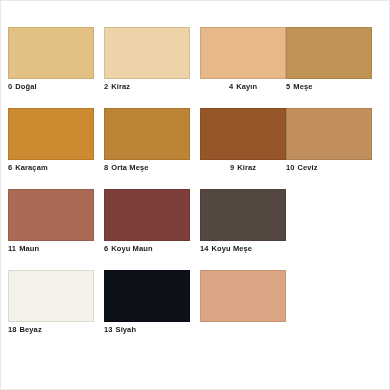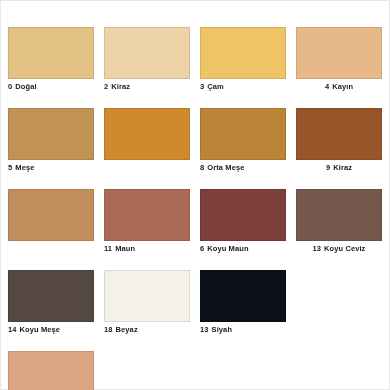--- a/index.html
+++ b/index.html
@@ -66,57 +66,51 @@
 <div id="chart-page">
   <div id="swatch-grid">
       <div class="swatch-cell">
         <div class="swatch-chip" style="background-color: rgb(226, 193, 131);"></div>
         <div class="swatch-label"><span class="swatch-code">0</span><span>Doğal</span></div>
       </div>
       <div class="swatch-cell">
         <div class="swatch-chip" style="background-color: rgb(238, 211, 168);"></div>
         <div class="swatch-label"><span class="swatch-code">2</span><span>Kiraz</span></div>
       </div>
-      <div class="swatch-cell">
-        <div class="swatch-chip" style="background-color: rgb(239, 196, 102);"></div>
-        <div class="swatch-label"><span class="swatch-code">3</span><span>Çam</span></div>
-      </div>
       <div class="swatch-cell col-last">
         <div class="swatch-chip" style="background-color: rgb(231, 185, 137);"></div>
         <div class="swatch-label"><span class="swatch-code">4</span><span>Kayın</span></div>
       </div>
       <div class="swatch-cell">
         <div class="swatch-chip" style="background-color: rgb(192, 147, 85);"></div>
         <div class="swatch-label"><span class="swatch-code">5</span><span>Meşe</span></div>
       </div>
       <div class="swatch-cell">
         <div class="swatch-chip" style="background-color: rgb(206, 138, 46);"></div>
+        <div class="swatch-label"><span class="swatch-code">6</span><span>Karaçam</span></div>
       </div>
       <div class="swatch-cell">
         <div class="swatch-chip" style="background-color: rgb(188, 132, 55);"></div>
         <div class="swatch-label"><span class="swatch-code">8</span><span>Orta Meşe</span></div>
       </div>
       <div class="swatch-cell col-last">
         <div class="swatch-chip" style="background-color: rgb(151, 86, 42);"></div>
         <div class="swatch-label"><span class="swatch-code">9</span><span>Kiraz</span></div>
       </div>
       <div class="swatch-cell">
         <div class="swatch-chip" style="background-color: rgb(192, 143, 93);"></div>
+        <div class="swatch-label"><span class="swatch-code">10</span><span>Ceviz</span></div>
       </div>
       <div class="swatch-cell">
         <div class="swatch-chip" style="background-color: rgb(171, 106, 85);"></div>
         <div class="swatch-label"><span class="swatch-code">11</span><span>Maun</span></div>
       </div>
       <div class="swatch-cell">
         <div class="swatch-chip" style="background-color: rgb(125, 63, 58);"></div>
         <div class="swatch-label"><span class="swatch-code">6</span><span>Koyu Maun</span></div>
-      </div>
-      <div class="swatch-cell col-last">
-        <div class="swatch-chip" style="background-color: rgb(117, 88, 75);"></div>
-        <div class="swatch-label"><span class="swatch-code">13</span><span>Koyu Ceviz</span></div>
       </div>
       <div class="swatch-cell">
         <div class="swatch-chip" style="background-color: rgb(85, 72, 64);"></div>
         <div class="swatch-label"><span class="swatch-code">14</span><span>Koyu Meşe</span></div>
       </div>
       <div class="swatch-cell">
         <div class="swatch-chip" style="background-color: rgb(244, 241, 233);"></div>
         <div class="swatch-label"><span class="swatch-code">18</span><span>Beyaz</span></div>
       </div>
       <div class="swatch-cell">

